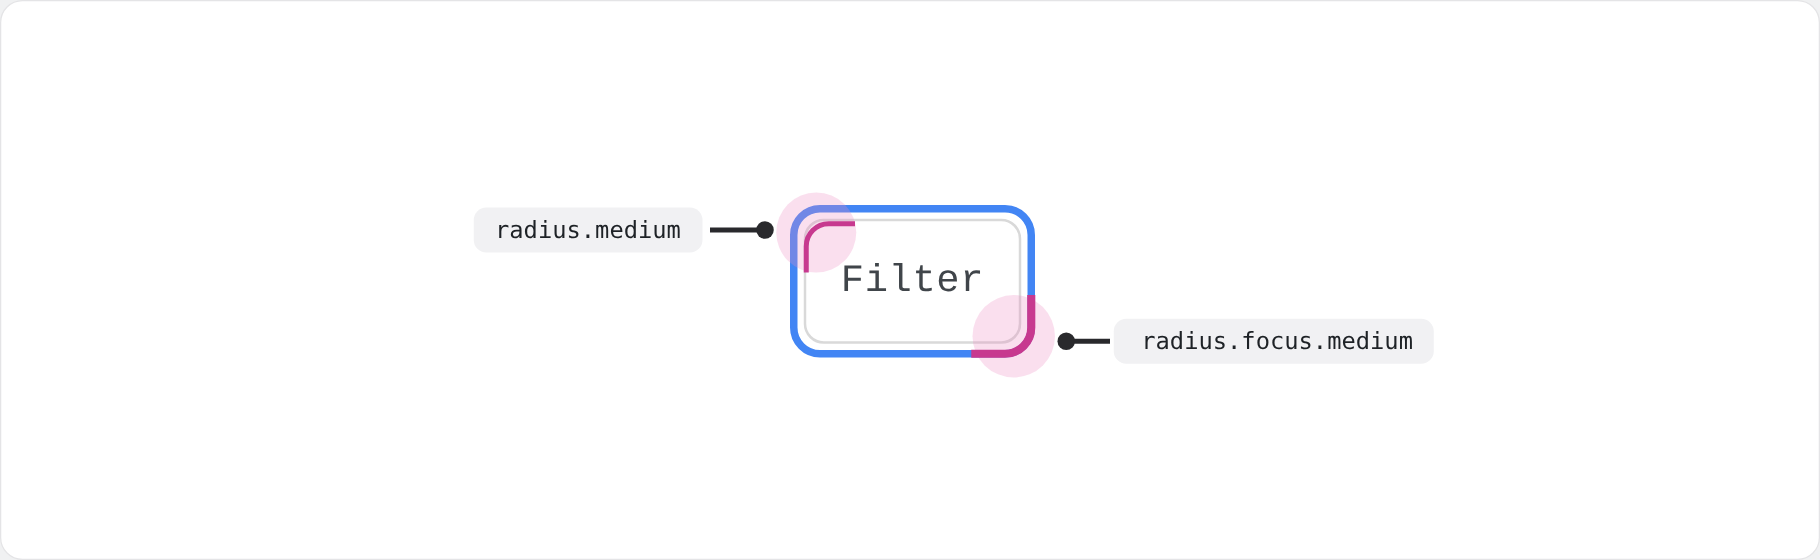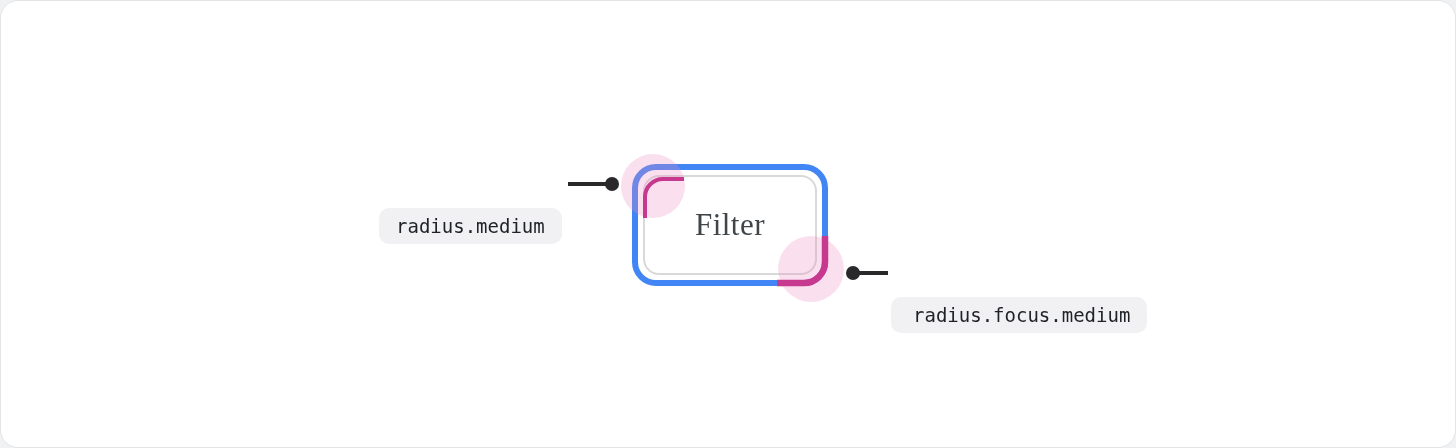--- a/index.html
+++ b/index.html
@@ -22,21 +22,20 @@
     height: 36px;
     display: inline-flex;
     align-items: center;
     padding: 0 17px;
     background: #f1f1f3;
     border-radius: 10px;
     font-family: "DejaVu Sans Mono", "Liberation Mono", monospace;
     font-size: 19px;
     color: #1e2226;
     white-space: nowrap;
-    margin-top: 42px;
   }
   .pill-left  { left: 378px; top: 165px; }
   .pill-right { left: 890px; top: 254px; padding-left: 22px; }
   
   .focus-ring {
     position: absolute;
     left: 631px;
     top: 163px;
     width: 196px;
     height: 122px;
@@ -44,21 +43,21 @@
     border-radius: 24px;
     padding: 5px;
     display: flex;
     background: #ffffff;
   }
   .filter-btn {
     flex: 1;
     border: 2px solid #d9d9d9;
     border-radius: 16px;
     background: #ffffff;
-    font-family: Liberation Serif, serif;
+    font-family: Liberation Mono, monospace;
     font-size: 31px;
     letter-spacing: 0.5px;
     color: #40454a;
     display: flex;
     align-items: center;
     justify-content: center;
     cursor: pointer;
   }
   .overlay {
     position: absolute;

